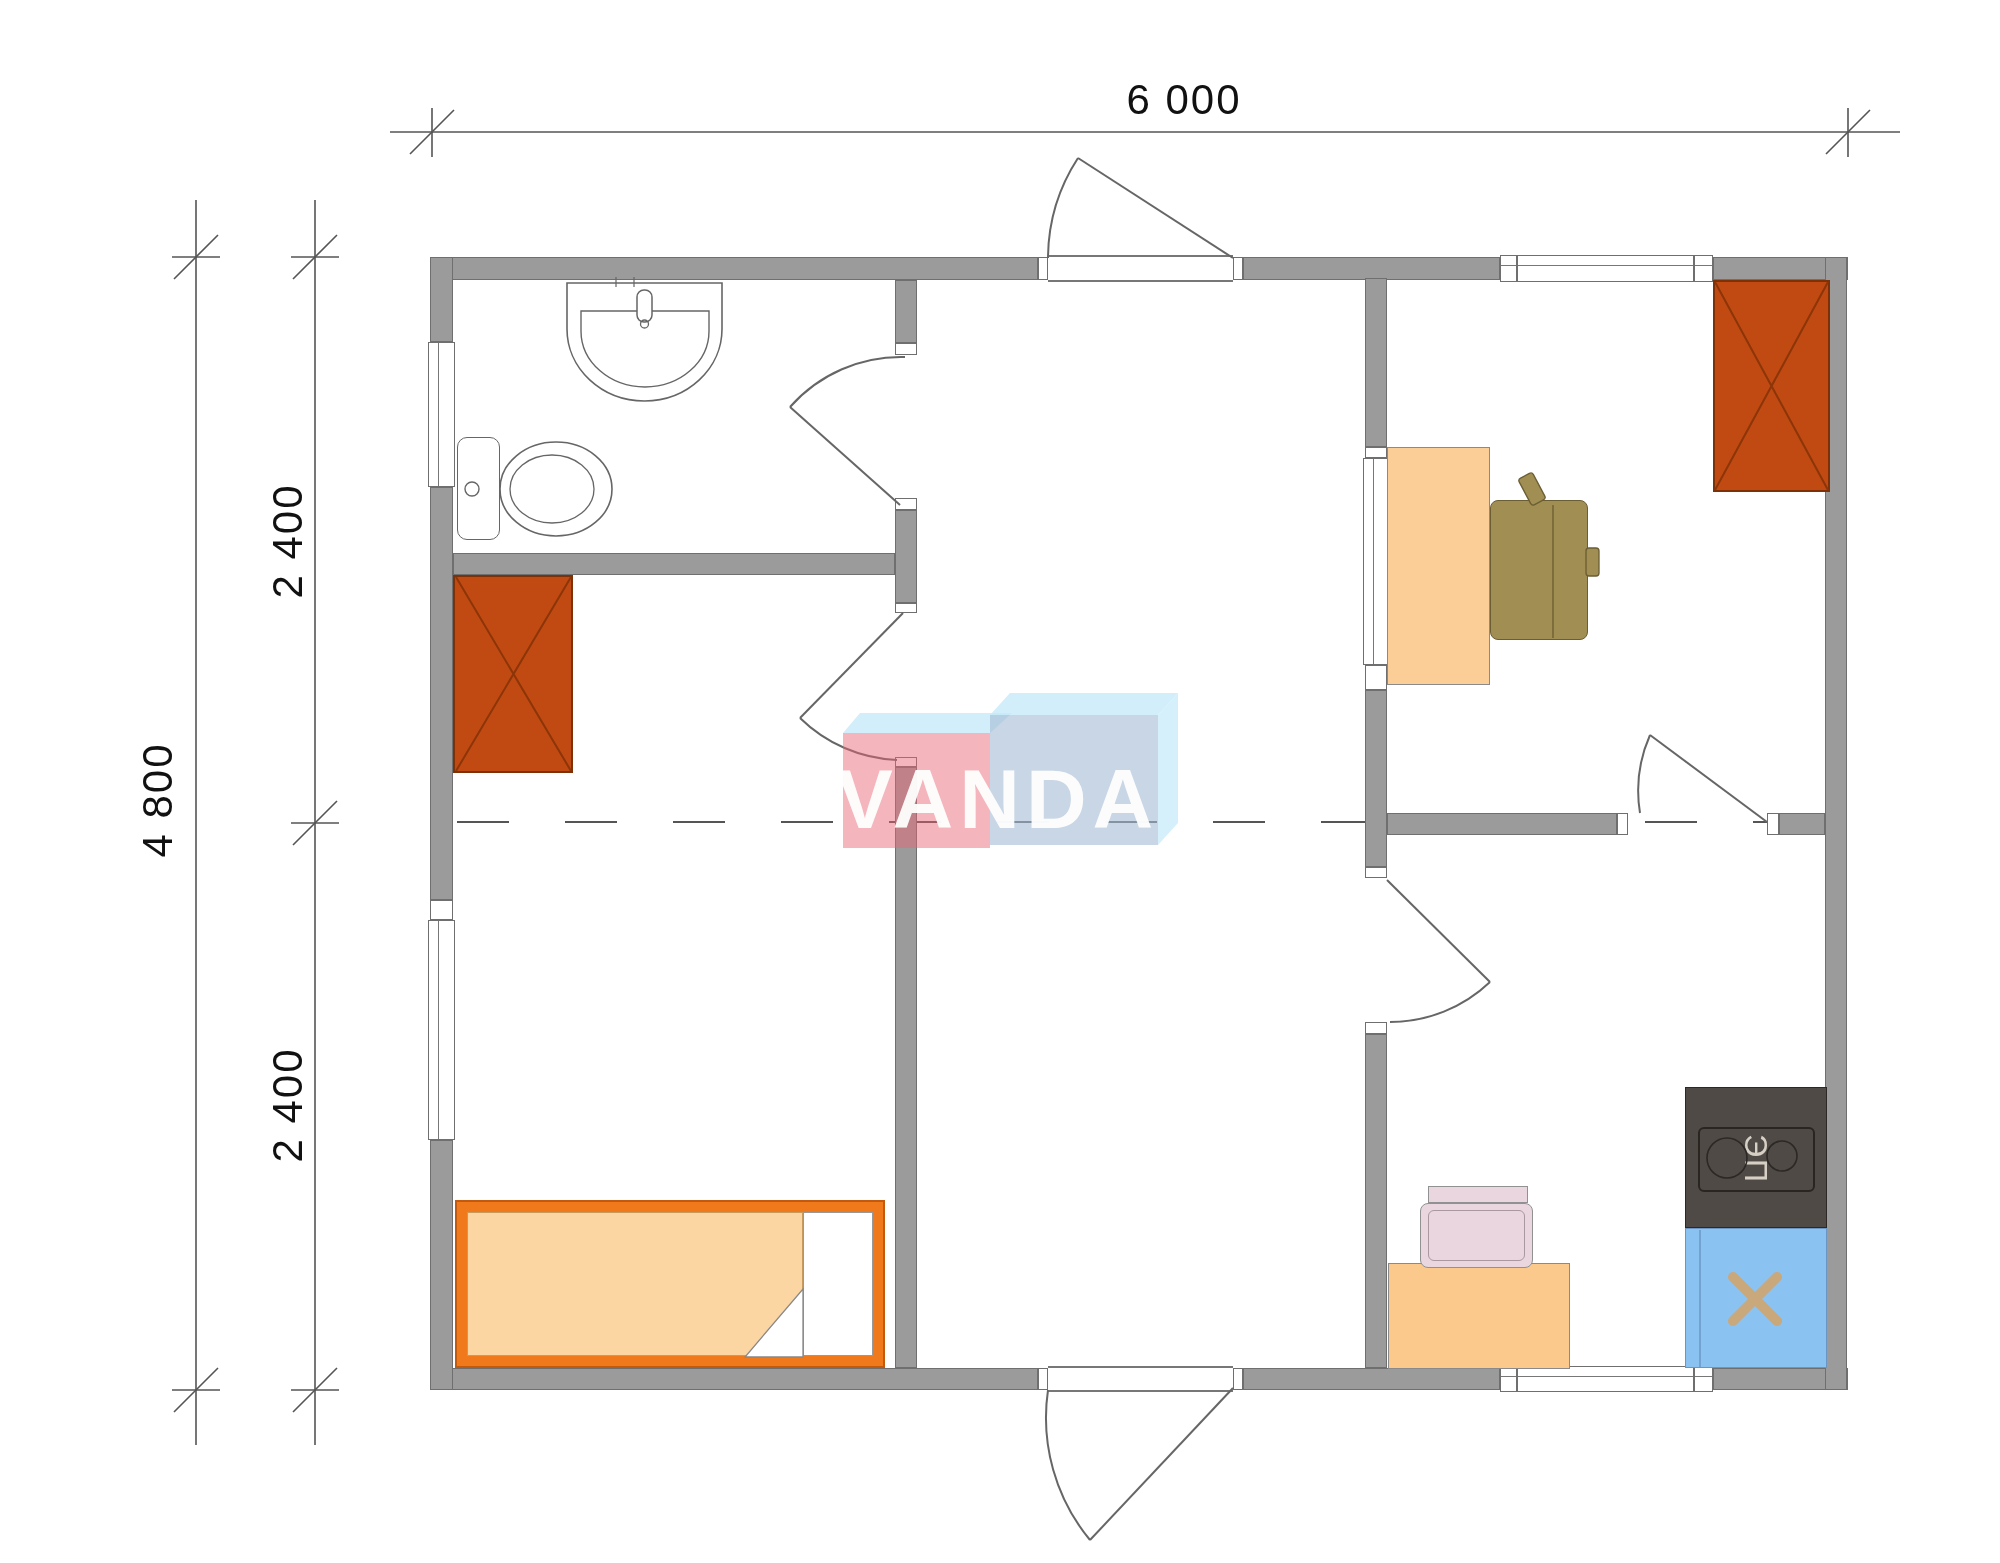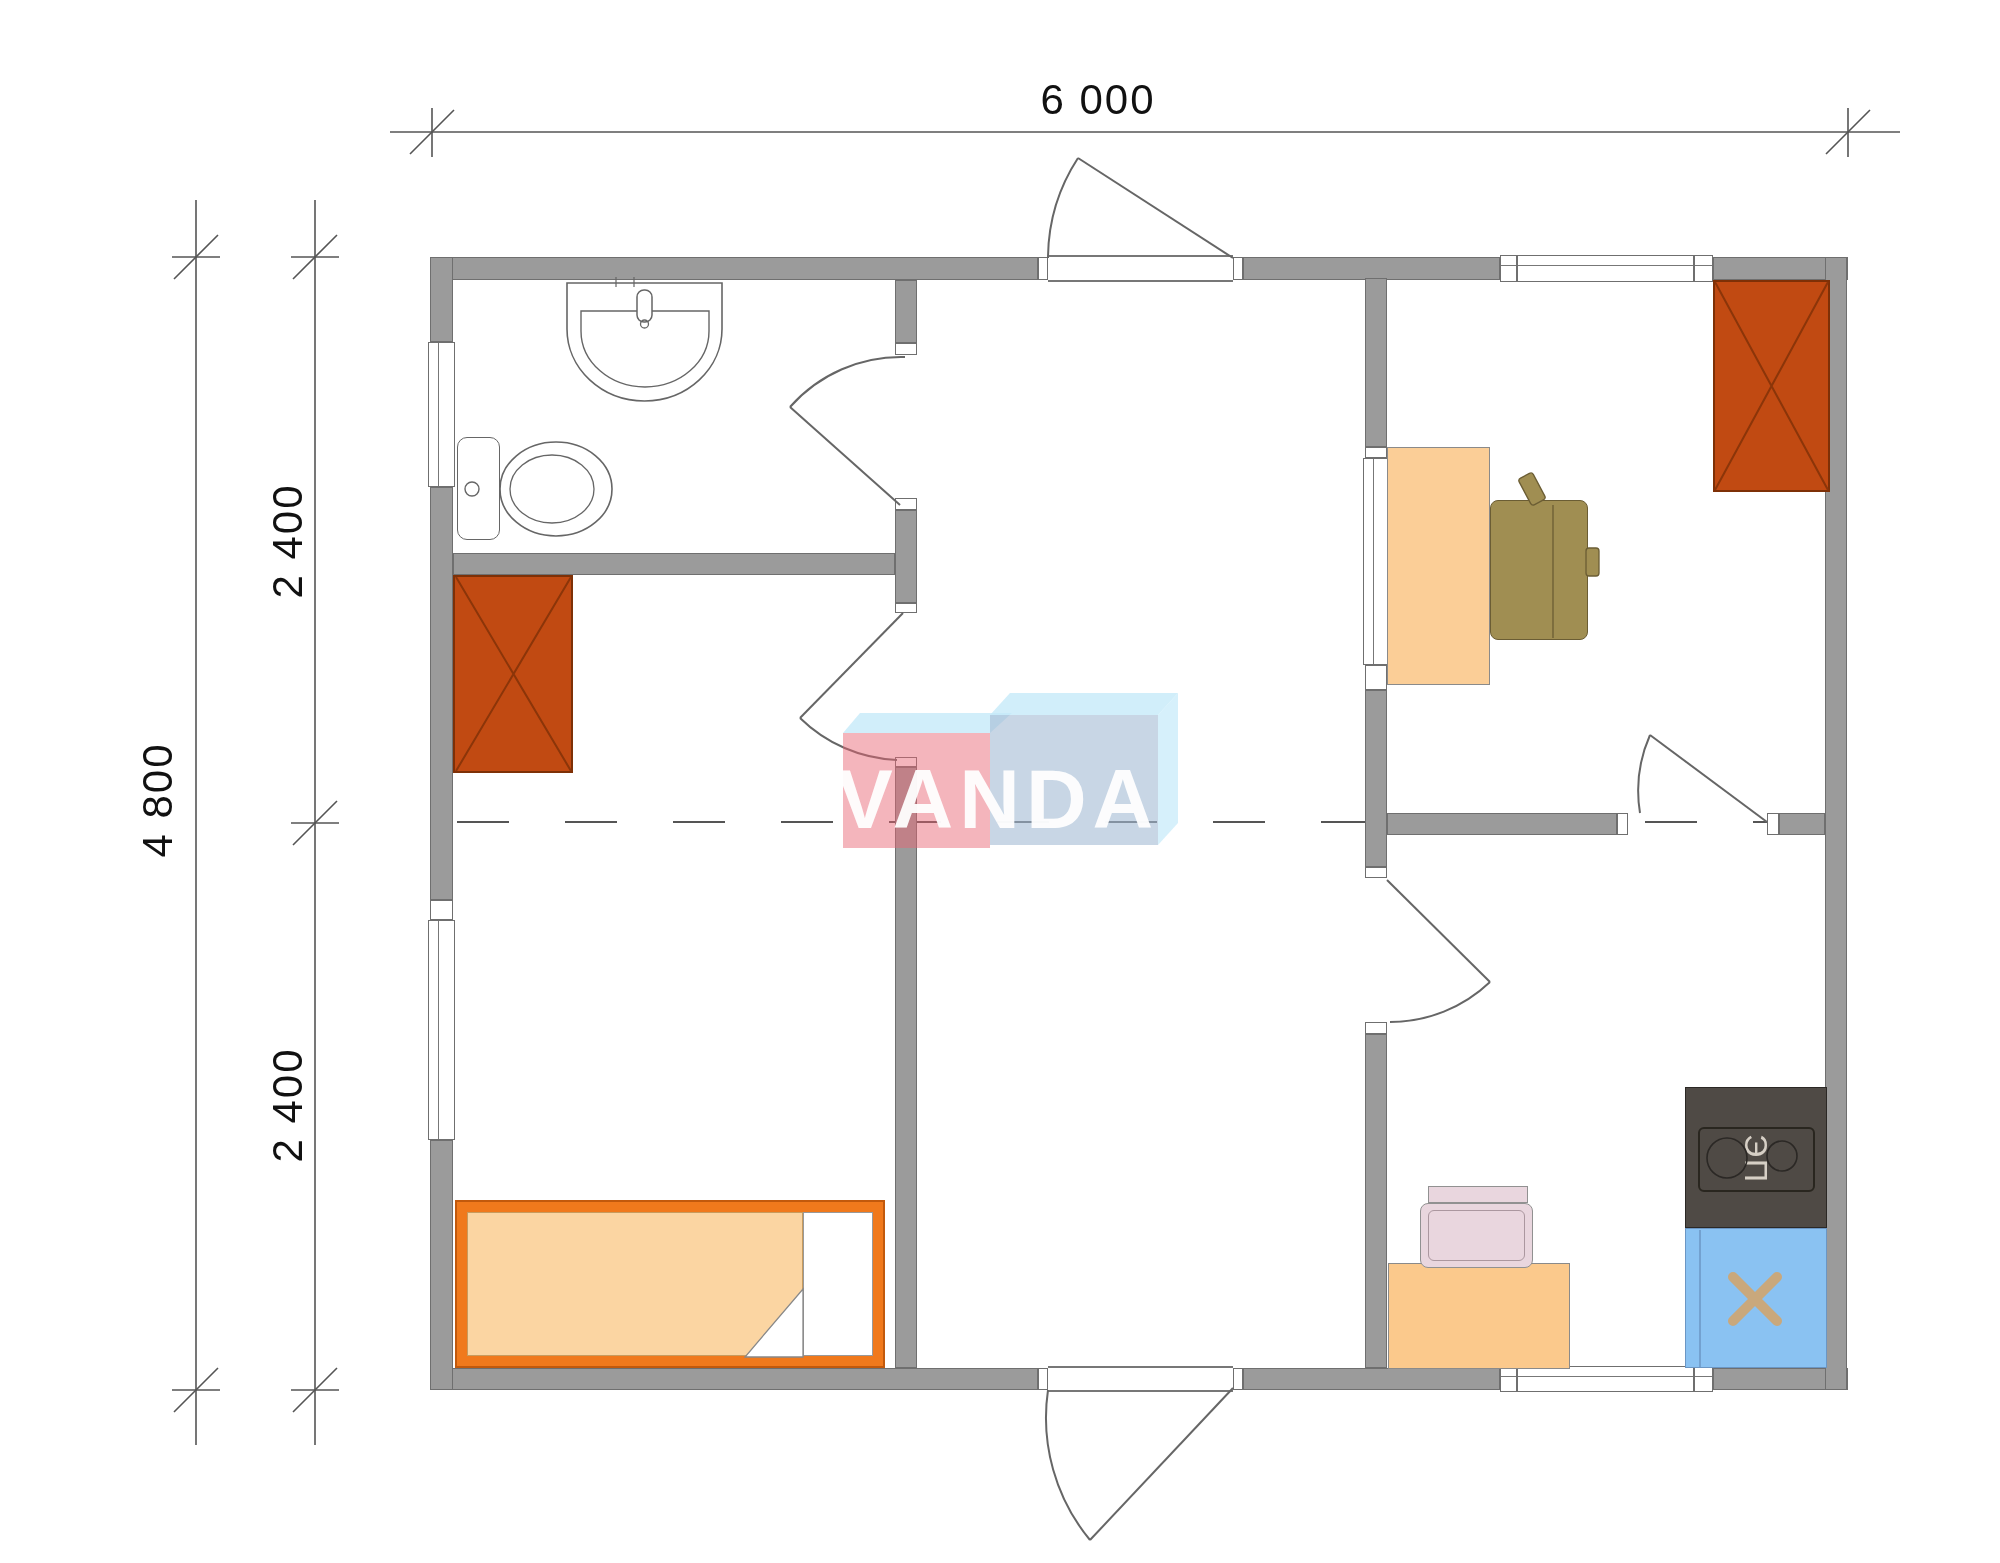--- a/index.html
+++ b/index.html
@@ -180,18 +180,18 @@
       <path d="M390,132 H1900"></path>
       <path d="M432,108 V157 M1848,108 V157"></path>
       <path d="M410,154 L454,110 M1826,154 L1870,110"></path>
       <path d="M196,200 V1445 M315,200 V1445"></path>
       <path d="M172,257 H220 M172,1390 H220"></path>
       <path d="M291,257 H339 M291,823 H339 M291,1390 H339"></path>
       <path d="M174,279 L218,235 M174,1412 L218,1368"></path>
       <path d="M293,279 L337,235 M293,845 L337,801 M293,1412 L337,1368"></path>
     </g>
   </svg>
-  <div class="dimlabel" style="left:998px;top:76px;width:200px">6 000</div>
+  <div class="dimlabel" style="left:1084px;top:76px;width:200px">6 000</div>
   <div class="dimlabel rot" style="left:58px;top:775px;width:200px;height:50px;line-height:50px">4 800</div>
   <div class="dimlabel rot" style="left:188px;top:516px;width:200px;height:50px;line-height:50px">2 400</div>
   <div class="dimlabel rot" style="left:188px;top:1080px;width:200px;height:50px;line-height:50px">2 400</div>
 
 </div>
 
 </body></html>

